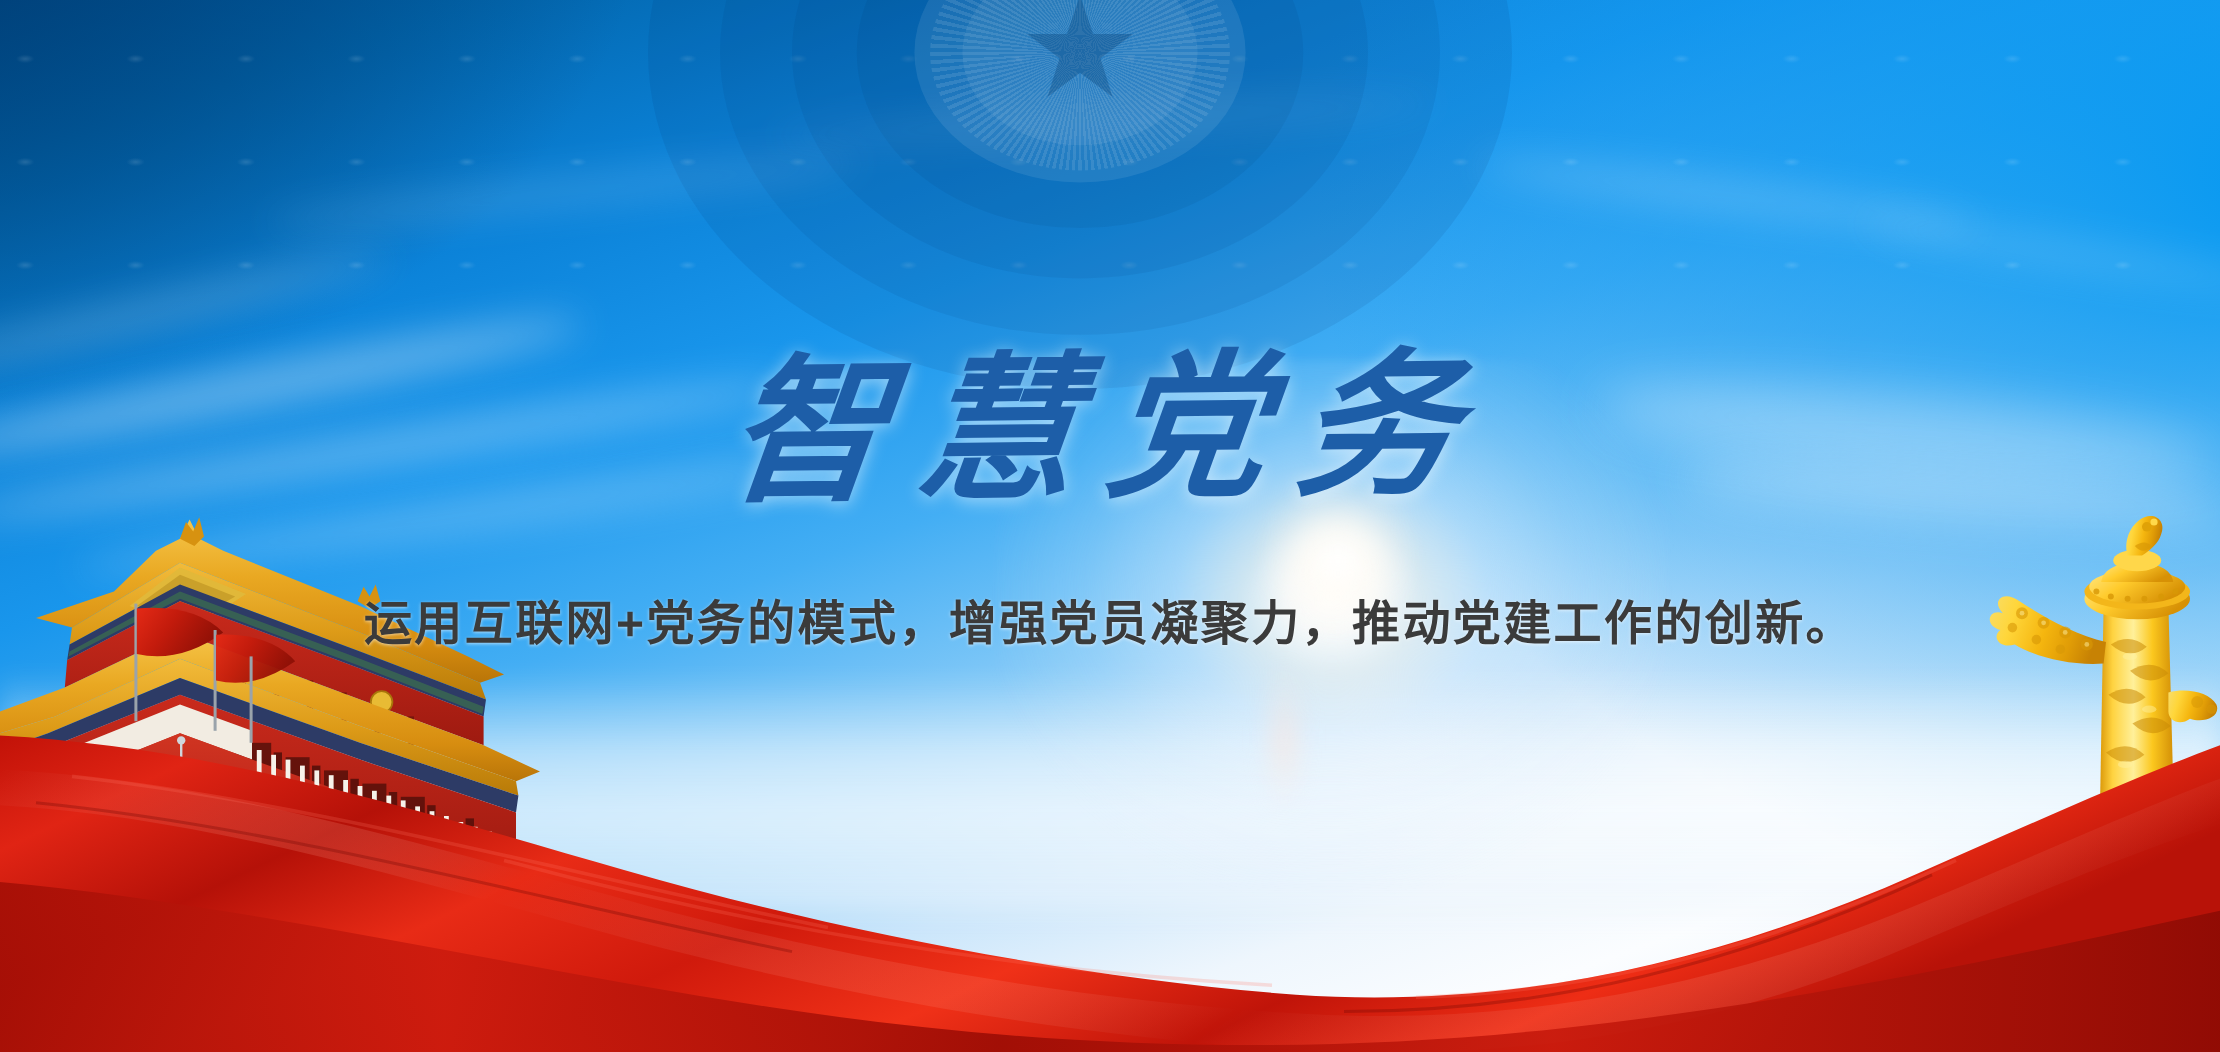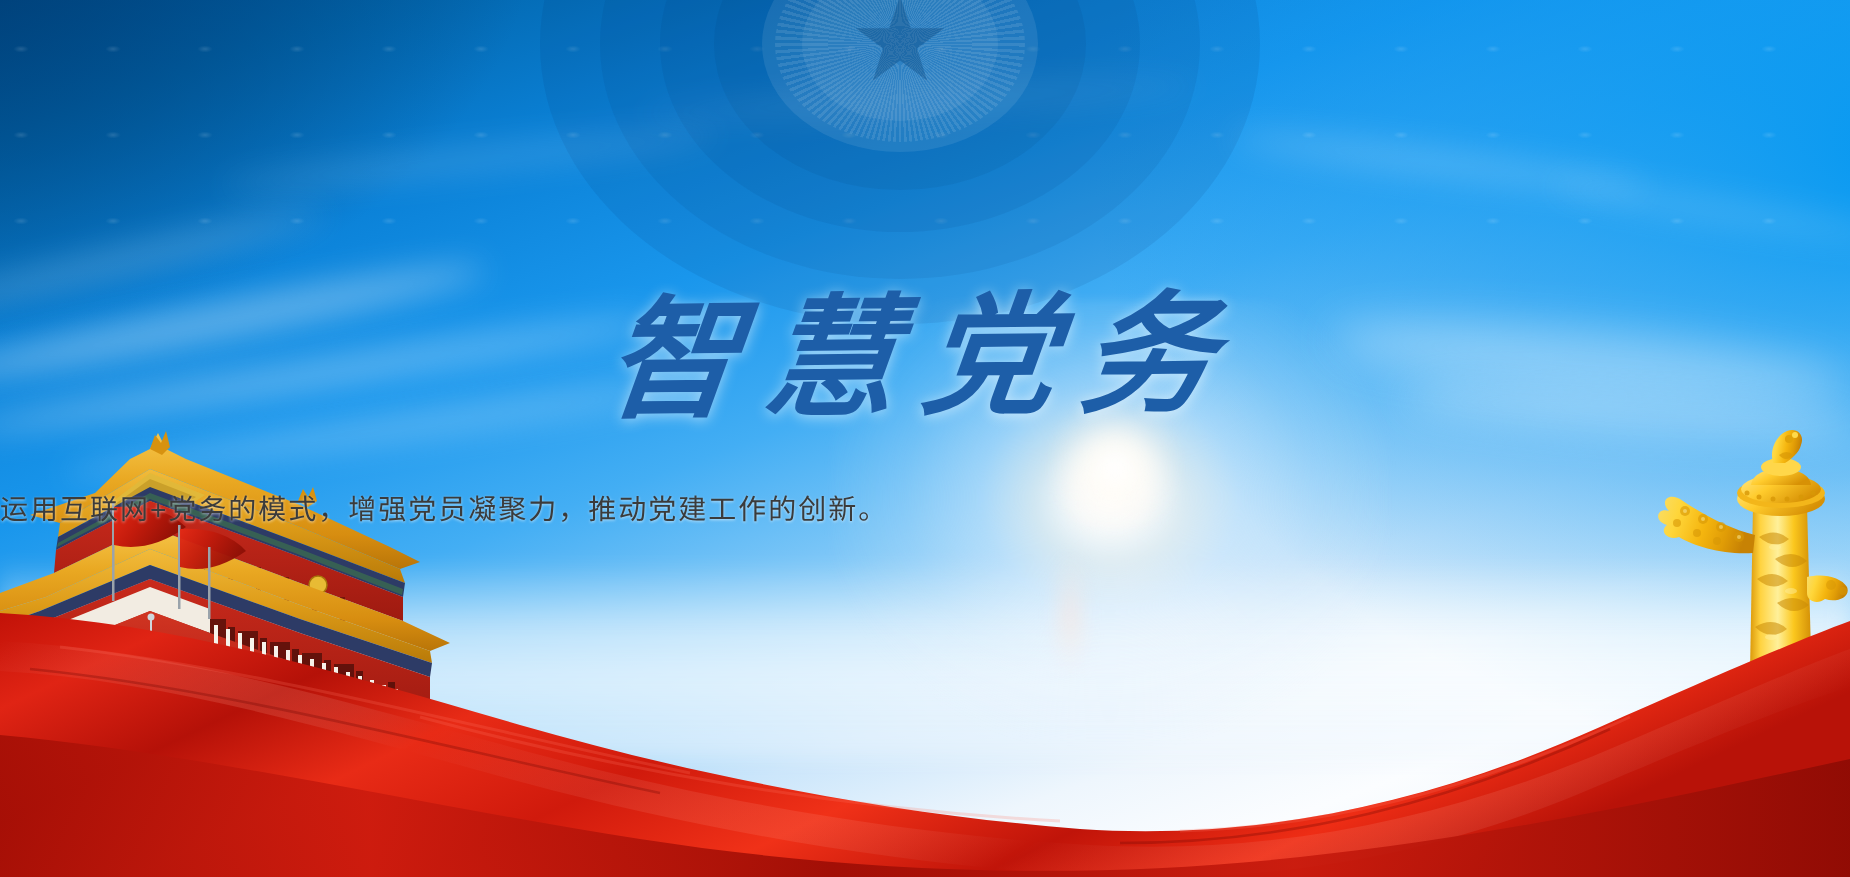--- a/index.html
+++ b/index.html
@@ -227,22 +227,23 @@
     text-shadow: 0 2px 14px rgba(255,255,255,0.55);
     transform: skewX(-7deg) rotate(-0.6deg);
     font-style: italic;
     white-space: nowrap;
     user-select: none;
   }
   .subtitle {
     position: absolute;
     left: 0; right: 0;
     top: 487px;
-    font-size: 28px;
-    font-weight: 400;
+    text-align: center;
+    font-size: 40px;
+    font-weight: 700;
     letter-spacing: 2px;
     color: #3b3b3b;
     white-space: nowrap;
     text-shadow: 0 1px 3px rgba(255,255,255,0.6);
     user-select: none;
   }
 </style>
 </head>
 <body>
 

